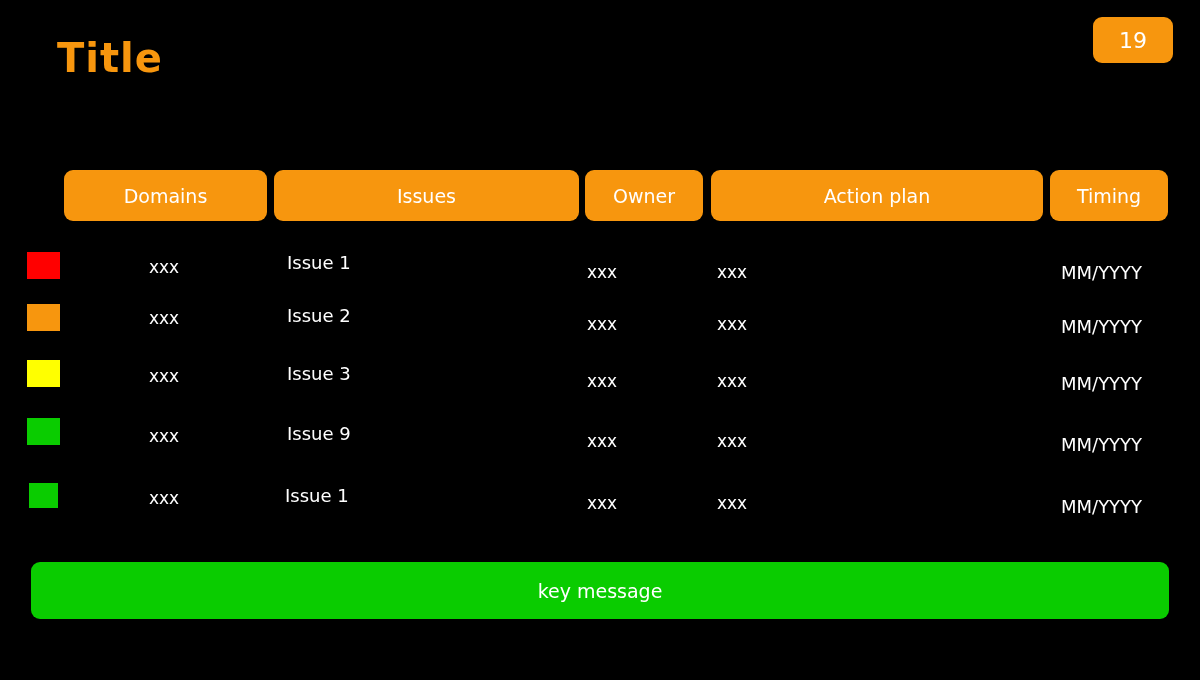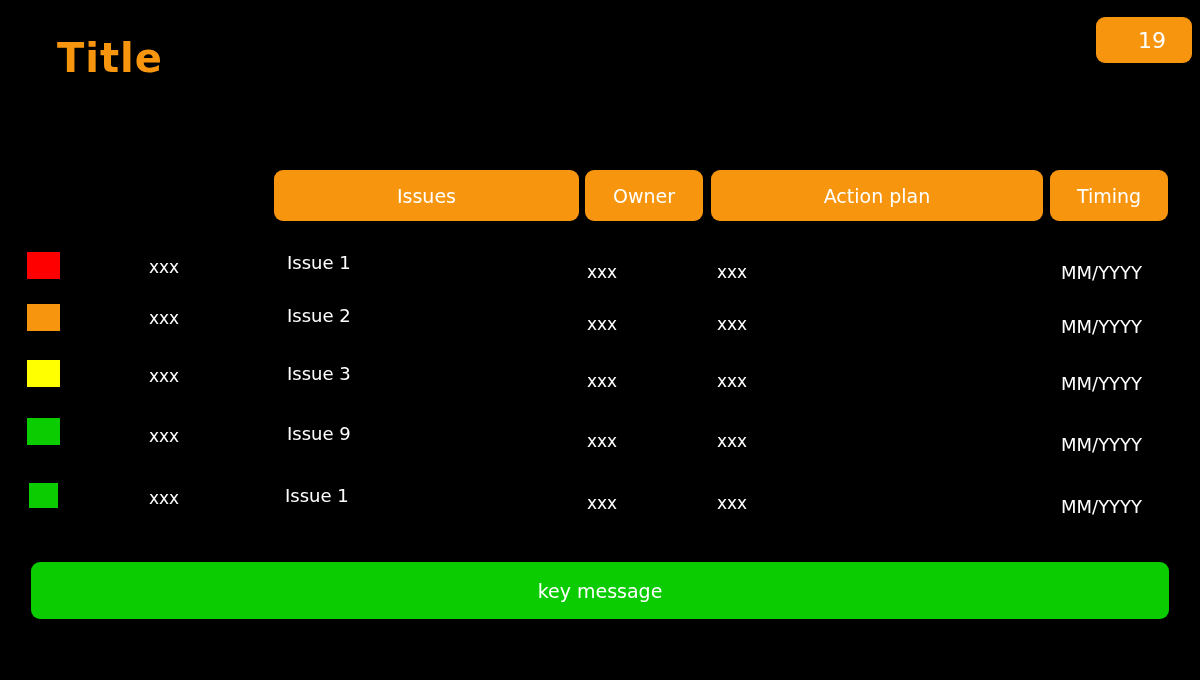--- a/index.html
+++ b/index.html
@@ -23,32 +23,31 @@
     top: 38px;
     font-size: 40px;
     font-weight: bold;
     letter-spacing: 1px;
     color: #F7960E;
     line-height: 1;
   }
 
   #slide-badge {
     position: absolute;
-    right: 8px;
+    right: 27px;
     top: 17px;
     width: 80px;
     height: 46px;
     background: #F7960E;
     border-radius: 9px;
     display: flex;
     align-items: center;
     justify-content: center;
     font-size: 22px;
     color: #ffffff;
-    padding-left: 16px;
   }
 
   
   #table-header {
     position: absolute;
     left: 0;
     top: 170px;
     width: 1200px;
     height: 51px;
   }
@@ -153,20 +152,23 @@
 </head>
 <body style="background-color: rgb(0, 0, 0);">
 
 <div id="page-title">Title</div>
 
 <div id="slide-badge">
   <span>19</span>
 </div>
 
 <div id="table-header">
+  <div class="col-header c0">
+    <span>Domains</span>
+  </div>
   <div class="col-header c2">
     <span>Owner</span>
   </div>
   <div class="col-header c1">
     <span>Issues</span>
   </div>
   <div class="col-header c3">
     <span>Action plan</span>
   </div>
   <div class="col-header c4">

